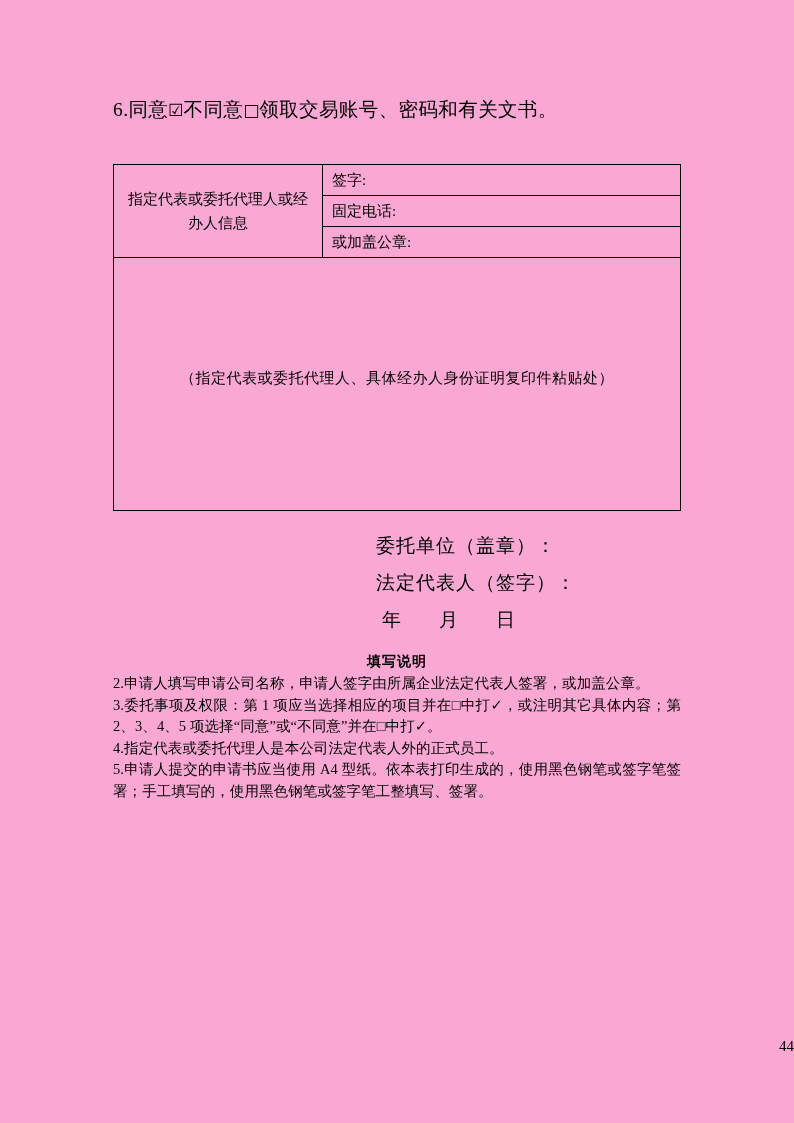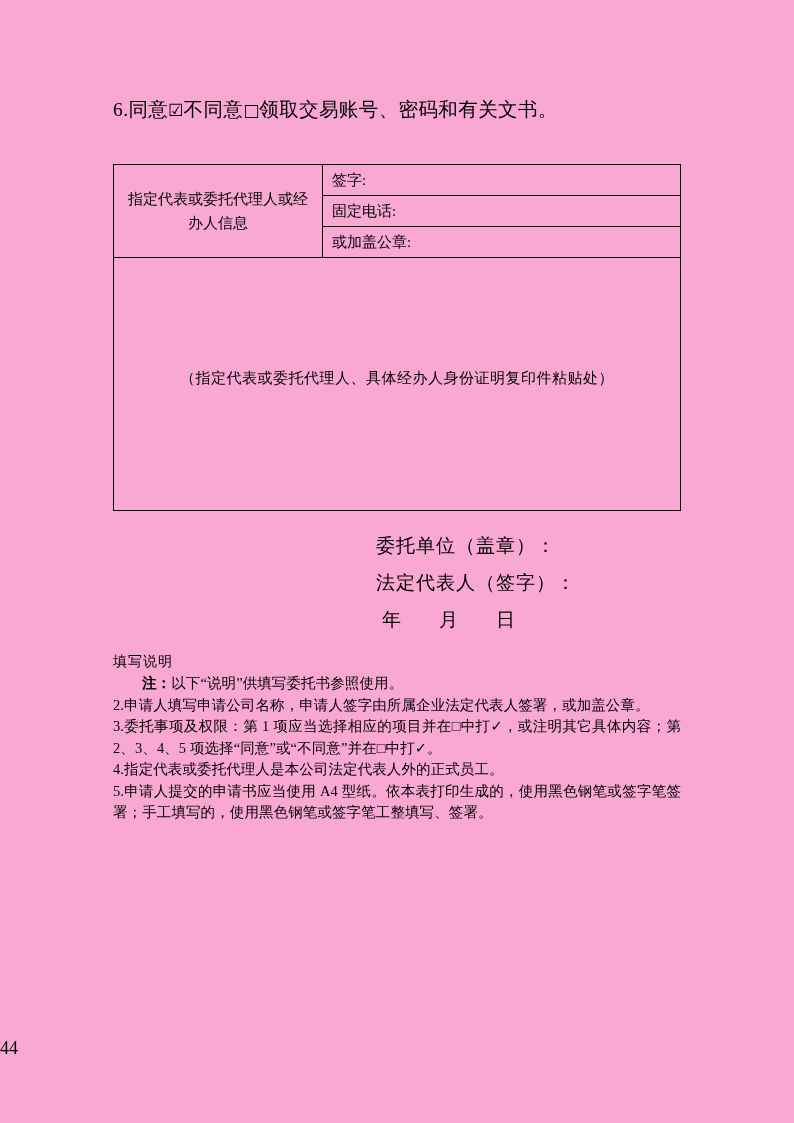--- a/index.html
+++ b/index.html
@@ -112,21 +112,22 @@
     letter-spacing: 0;
     padding-left: 6px;
   }
   .sign-date .gap { display: inline-block; width: 38px; }
 
   
   .notes {
     margin-top: 14px;
   }
   .notes-title {
-    font-weight: normal;
+    text-align: center;
+    font-weight: bold;
     font-size: 14px;
     letter-spacing: 1px;
     line-height: 20px;
     margin-bottom: 1px;
   }
   .note-line {
     font-size: 14.5px;
     line-height: 21.5px;
     letter-spacing: 0.1px;
     text-align: justify;
@@ -136,22 +137,22 @@
     text-indent: 2em;
   }
   .note-head b { font-weight: bold; }
 
   
   .page-number {
     position: absolute;
     left: 0;
     top: 1038px;
     width: 794px;
-    text-align: left;
-    font-size: 18px;
+    text-align: right;
+    font-size: 15px;
     font-family: "Liberation Serif", serif;
   }
 </style>
 </head>
 <body>
 
 <div class="page">
 
   <div class="content">
 
@@ -182,21 +183,20 @@
       </table>
 
     <div class="sign-block">
       <div>委托单位（盖章）：</div>
       <div>法定代表人（签字）：</div>
       <div class="sign-date"><span>年</span><span class="gap"></span><span>月</span><span class="gap"></span><span>日</span></div>
     </div>
 
     <div class="notes">
       <div class="notes-title">填写说明</div>
-      <div class="note-line note-head"><b>注：</b><span>以下“说明”供填写委托书参照使用。</span></div>
       <div class="note-line">2.申请人填写申请公司名称，申请人签字由所属企业法定代表人签署，或加盖公章。</div>
       <div class="note-line">3.委托事项及权限：第 1 项应当选择相应的项目并在□中打✓，或注明其它具体内容；第 2、3、4、5 项选择“同意”或“不同意”并在□中打✓。</div>
       <div class="note-line">4.指定代表或委托代理人是本公司法定代表人外的正式员工。</div>
       <div class="note-line">5.申请人提交的申请书应当使用 A4 型纸。依本表打印生成的，使用黑色钢笔或签字笔签署；手工填写的，使用黑色钢笔或签字笔工整填写、签署。</div>
     </div>
 
   </div>
 
   <div class="page-number">44</div>
 

